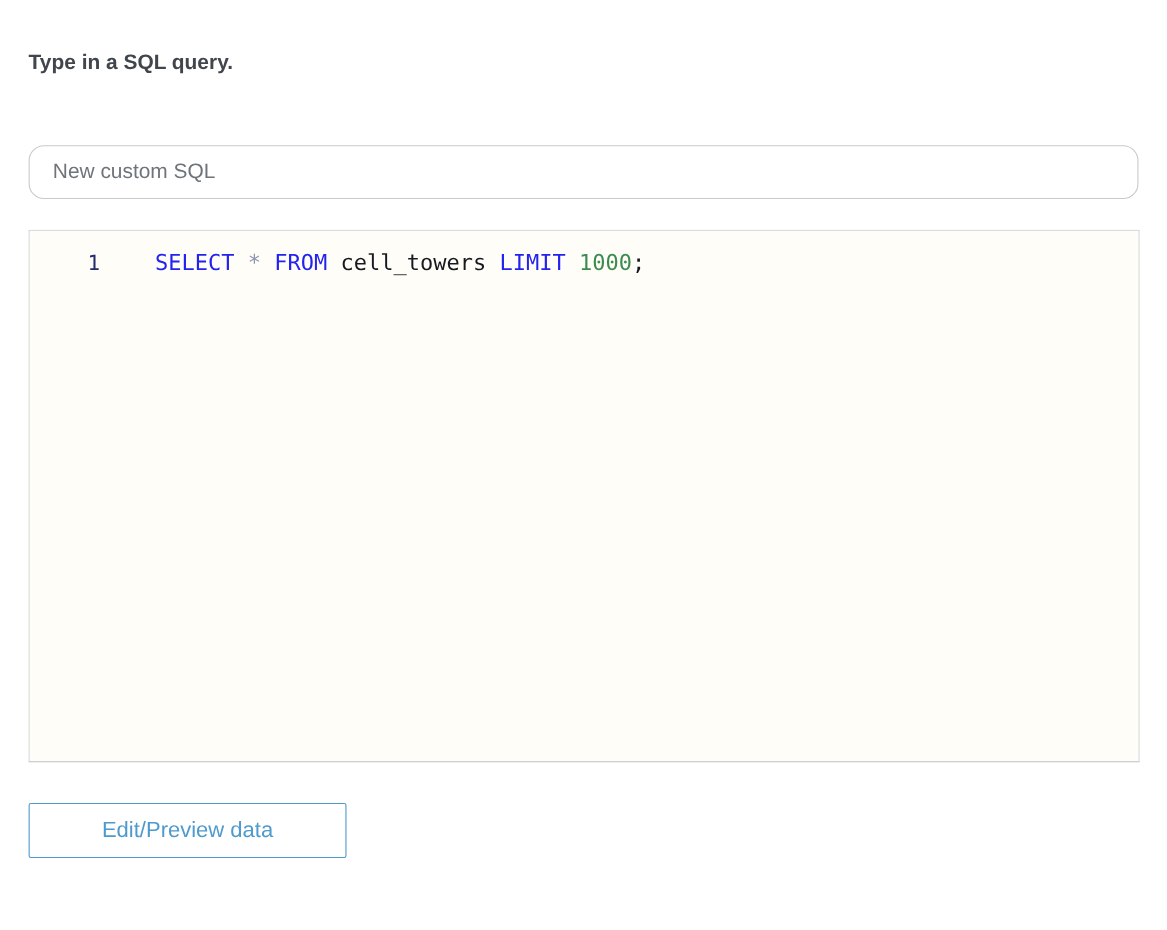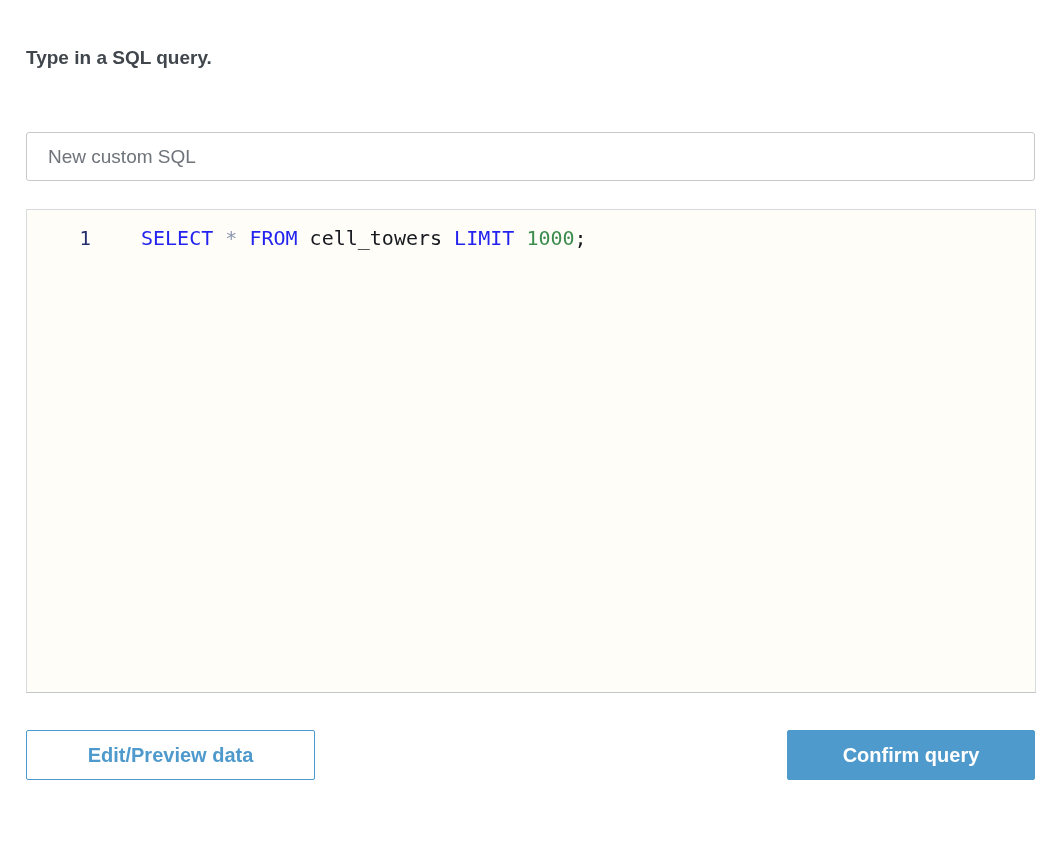--- a/index.html
+++ b/index.html
@@ -43,21 +43,21 @@
     font-weight: bold;
   }
 
   
   .name-input {
     display: block;
     margin-top: 63px;
     width: 1009px;
     height: 49px;
     border: 1px solid #c6cacd;
-    border-radius: 3px;
+    border-radius: 14px;
     background: #ffffff;
     padding: 0 21px;
     font-size: 19px;
     color: #6e747a;
     font-family: "Liberation Sans", sans-serif;
     outline: none;
   }
 
   
   .sql-editor {
@@ -96,21 +96,21 @@
   .dialog-footer {
     margin-top: 37px;
     display: flex;
     justify-content: space-between;
     align-items: center;
   }
   .btn {
     height: 50px;
     font-family: "Liberation Sans", sans-serif;
     font-size: 20px;
-    font-weight: 700;
+    font-weight: 400;
     border-radius: 2px;
     cursor: pointer;
     padding: 0 40px;
   }
   .btn-outline {
     min-width: 289px;
     background: #ffffff;
     border: 1px solid var(--accent, #4f9acc);
     color: var(--accent, #4f9acc);
   }
@@ -135,16 +135,15 @@
     <div id="editor-lines">
         <div class="ed-line">
           <span class="gutter" style="color: rgb(35, 45, 110);">1</span>
           <code class="code"><span style="color: rgb(35, 35, 240);">SELECT</span><span style="color: rgb(22, 25, 31);"> </span><span style="color: rgb(140, 150, 175);">*</span><span style="color: rgb(22, 25, 31);"> </span><span style="color: rgb(35, 35, 240);">FROM</span><span style="color: rgb(22, 25, 31);"> cell_towers </span><span style="color: rgb(35, 35, 240);">LIMIT</span><span style="color: rgb(22, 25, 31);"> </span><span style="color: rgb(60, 140, 80);">1000</span><span style="color: rgb(22, 25, 31);">;</span></code>
         </div>
       </div>
   </div>
 
   <div class="dialog-footer">
     <button class="btn btn-outline">Edit/Preview data</button>
-    <button class="btn btn-solid">Confirm query</button>
   </div>
 
 </div>
 
 </body></html>

